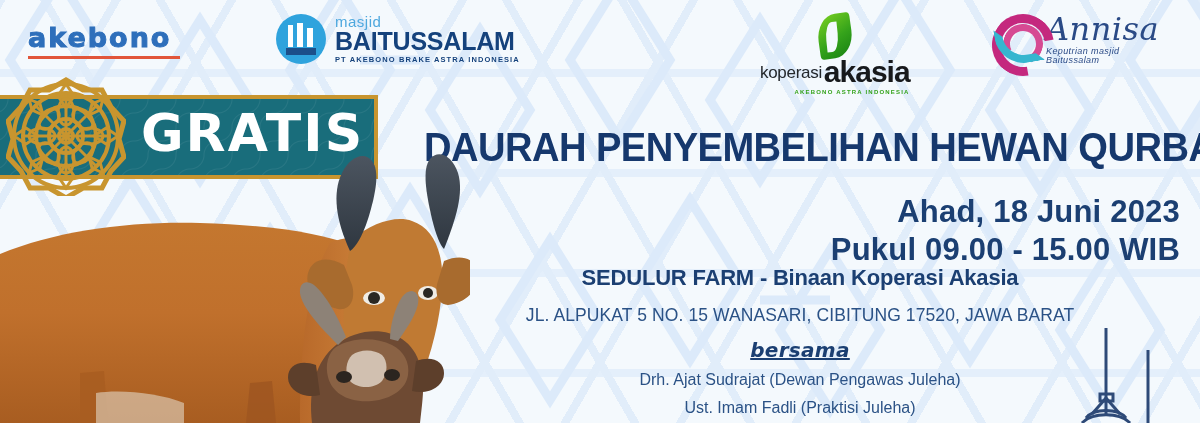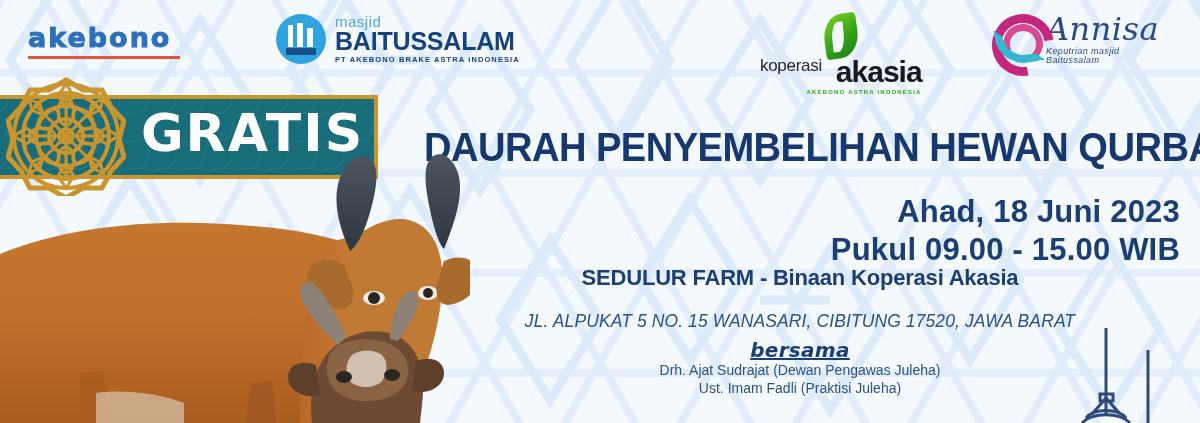--- a/index.html
+++ b/index.html
@@ -70,23 +70,23 @@
   .spsi-leafL{left:8px;transform:rotate(-22deg);}
   .spsi-leafR{right:8px;transform:rotate(22deg);}
   
   .akasia{left:760px;top:14px;flex-direction:column;align-items:center;}
   .akasia-leaf{width:46px;height:46px;position:relative;margin-bottom:-3px;}
   .akasia-leaf:before{content:"";position:absolute;left:6px;top:0;width:34px;height:44px;
     background:linear-gradient(150deg,#7ed321 0%,#35a31b 55%,#157f12 100%);
     border-radius:58% 10% 58% 10%/58% 10% 58% 10%;transform:rotate(-8deg);}
   .akasia-leaf:after{content:"";position:absolute;left:14px;top:8px;width:12px;height:30px;
     background:#f4f9fd;border-radius:60% 0 60% 0;transform:rotate(-6deg);}
-  .akasia-words{display:flex;align-items:flex-start;line-height:1;}
+  .akasia-words{display:flex;align-items:center;line-height:1;}
   .akasia-kop{font-size:17px;color:#23272b;letter-spacing:-.3px;}
-  .akasia-name{font-size:30px;font-weight:700;color:#17191c;letter-spacing:-1px;margin-left:14px;}
+  .akasia-name{font-size:30px;font-weight:700;color:#17191c;letter-spacing:-1px;margin-left:2px;}
   .akasia-tiny{font-size:6px;font-weight:700;color:#35a31b;letter-spacing:1.2px;
     align-self:flex-end;margin-top:2px;}
   
   .annisa{left:988px;top:12px;}
   .annisa-mark{width:54px;height:54px;position:relative;flex:0 0 auto;margin-right:4px;}
   .annisa-ring{position:absolute;left:4px;top:2px;width:44px;height:44px;border-radius:50%;
     border:9px solid #c4287e;border-right-color:transparent;transform:rotate(35deg);}
   .annisa-in{position:absolute;left:15px;top:12px;width:26px;height:26px;border-radius:50%;
     border:7px solid #d64a93;border-bottom-color:transparent;transform:rotate(20deg);}
   .annisa-teal{position:absolute;left:8px;bottom:2px;width:30px;height:22px;
@@ -111,25 +111,25 @@
   .mandala{position:absolute;left:16px;top:-12px;width:120px;height:120px;}
   
   .title{position:absolute;left:424px;top:124px;width:760px;
     color:#16386d;font-size:41px;font-weight:700;letter-spacing:-.6px;
     font-family:"Liberation Sans Narrow","Liberation Sans",sans-serif;
     transform:scaleX(.93);transform-origin:left center;white-space:nowrap;}
   .date-block{position:absolute;left:420px;top:193px;width:760px;text-align:right;color:#1b3f72;}
   .date-line{font-size:31px;font-weight:700;letter-spacing:.2px;line-height:1.22;}
   .venue{position:absolute;left:420px;top:265px;width:760px;text-align:center;color:#1b3f72;}
   .venue-name{font-size:22px;font-weight:700;letter-spacing:-.2px;}
-  .venue-addr{font-size:17.5px;letter-spacing:.1px;margin-top:20px;color:#2b5286;font-style:italic;}
+  .venue-addr{font-size:17.5px;letter-spacing:.1px;margin-top:14px;color:#2b5286;}
   .with-block{position:absolute;left:420px;top:338px;width:760px;text-align:center;color:#1b3f72;}
   .bersama{font-size:20px;font-style:italic;font-weight:700;font-family:"DejaVu Sans",sans-serif;
     letter-spacing:.3px;text-decoration:underline;}
-  .speaker{font-size:14px;line-height:1.28;color:#2b5286;}
+  .speaker{font-size:16px;line-height:1.28;color:#2b5286;margin-top:8px;}
   
   .animals{position:absolute;left:0;bottom:0;width:470px;height:330px;}
   
   .minaret{position:absolute;right:18px;bottom:0;width:120px;height:95px;}
 </style>
 </head>
 <body>
 
 <div id="banner">
 

